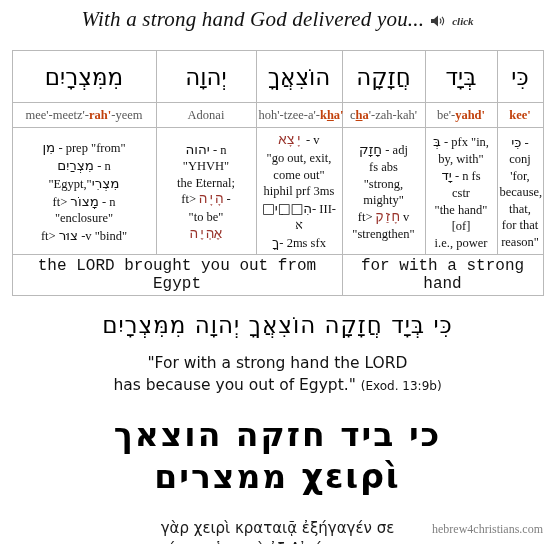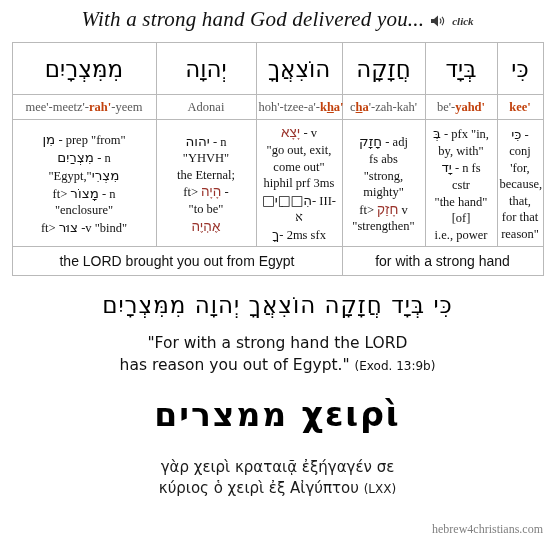--- a/index.html
+++ b/index.html
@@ -49,21 +49,21 @@
     font-size: 11px;
     color: #333333;
     position: relative;
     top: 2px;
     text-align: center;
   }
 
   
   .grid {
     width: 531px;
-    margin: 8px auto 0 auto;
+    margin: 16px auto 0 auto;
     border-collapse: collapse;
     table-layout: fixed;
     direction: ltr;
   }
   .grid td {
     border: 1px solid #b9b9b9;
     text-align: center;
     vertical-align: middle;
     padding: 2px 2px;
   }
@@ -102,33 +102,33 @@
     padding-top: 4px !important;
   }
   .parse-cell .hb {
     font-family: "DejaVu Sans", sans-serif;
     font-size: 13.5px;
     direction: rtl;
     unicode-bidi: isolate;
     display: inline-block;
   }
   .parse-cell .hb-red {
-    font-family: Liberation Sans, sans-serif;
+    font-family: Liberation Mono, monospace;
     font-size: 13.5px;
     direction: rtl;
     unicode-bidi: isolate;
     display: inline-block;
     color: #99322a;
   }
 
   
   .gloss-cell {
     height: 24px;
-    font-family: Liberation Sans, sans-serif;
-    font-size: 14px;
+    font-family: Liberation Mono, monospace;
+    font-size: 16px;
     color: #111111;
   }
 
   
   .verse-pointed {
     margin-top: 16px;
     text-align: center;
     direction: rtl;
     font-family: "DejaVu Sans", sans-serif;
     font-size: 23px;
@@ -286,26 +286,27 @@
     <td class="gloss-cell" colspan="3">for with a strong hand</td>
   </tr>
 </tbody>
   </table>
 
 <div class="verse-pointed">כִּי בְּיָד חֲזָקָה הוֹצִאֲךָ יְהוָה מִמִּצְרָיִם</div>
 
 <div class="translation">
   <div>"For with a strong hand the LORD</div>
   <div>
-    <span>has reason you out of Egypt."</span>
+    <span>has because you out of Egypt."</span>
     <span class="ref">(Exod. 13:9b)</span>
   </div>
 </div>
 
 <div class="verse-big">
+  <div>כי ביד חזקה הוצאך</div>
   <div>χειρὶ ממצרים</div>
 </div>
 
 <div class="greek">
   <div>γὰρ χειρὶ κραταιᾷ ἐξήγαγέν σε</div>
   <div>
     <span>κύριος ὁ χειρὶ ἐξ Αἰγύπτου</span>
     <span class="lxx">(LXX)</span>
   </div>
 </div>

